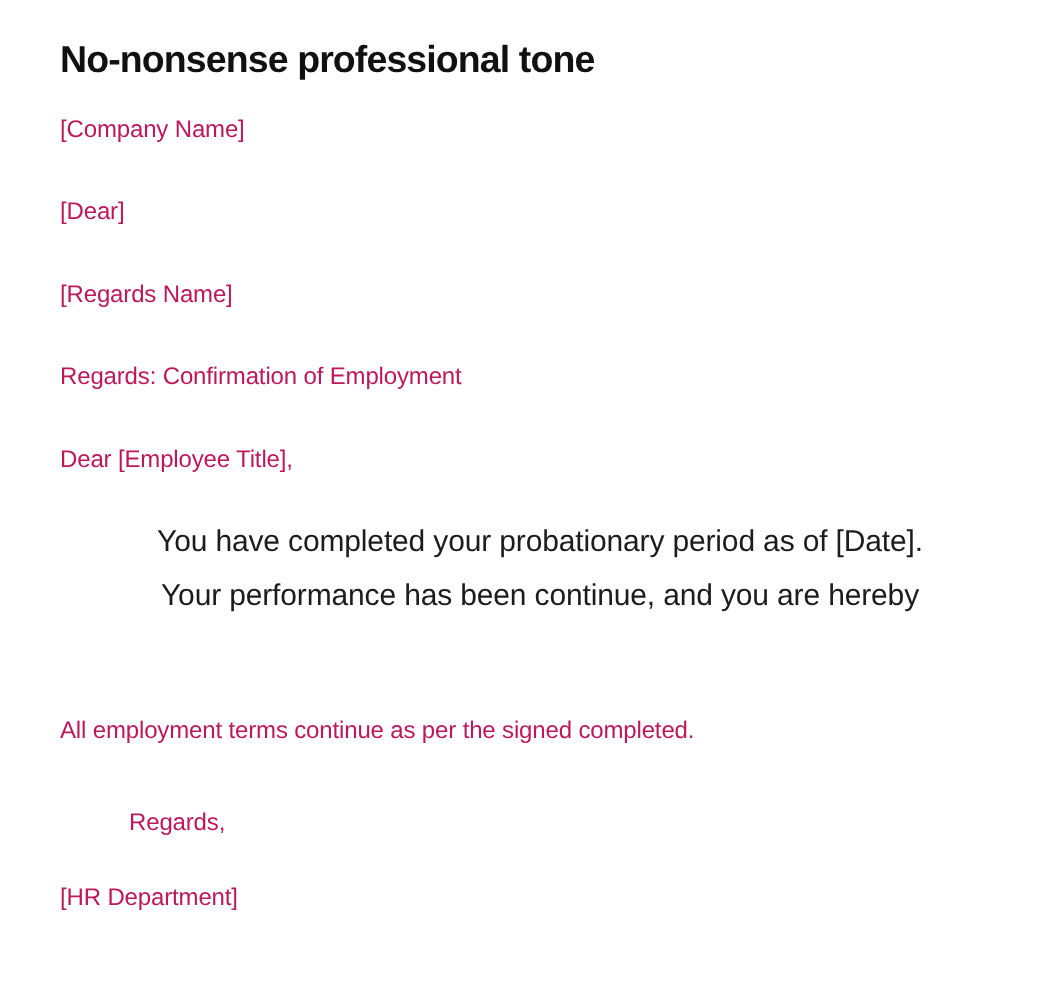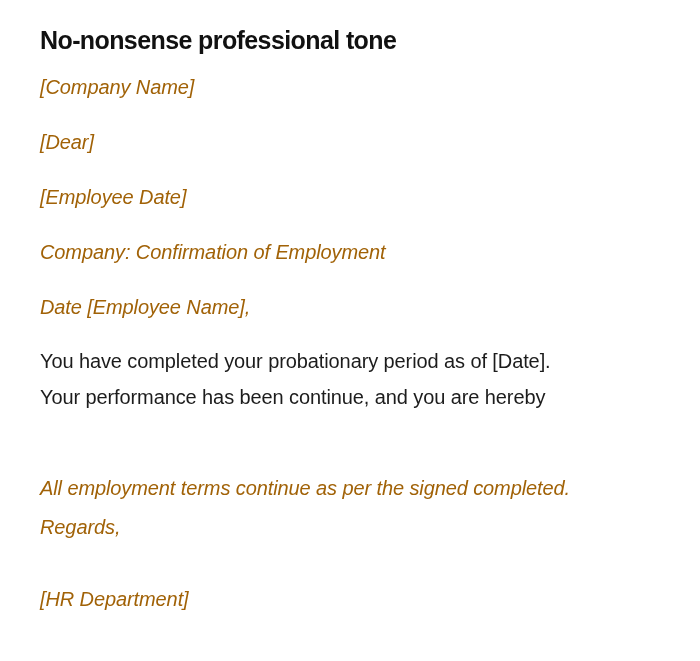--- a/index.html
+++ b/index.html
@@ -27,26 +27,25 @@
       font-size: 25px;
       font-weight: bold;
       letter-spacing: -0.6px;
       color: #111111;
       line-height: 32px;
     }
     .line {
       position: absolute;
       left: 40px;
       margin: 0;
-      font-size: 20px;
+      font-size: 16px;
       line-height: 26px;
-      color: #a16207;
+      color: #be185d;
       white-space: nowrap;
       letter-spacing: -0.1px;
-      font-style: italic;
     }
     .para {
       position: absolute;
       left: 40px;
       margin: 0;
       font-size: 20px;
       line-height: 35.5px;
       color: #1c1c1c;
       width: 640px;
       letter-spacing: -0.1px;
@@ -54,25 +53,25 @@
     .para span { display: block; white-space: nowrap; }
   </style>
 </head>
 <body>
 
 <div class="doc">
   <h1 class="title">No-nonsense professional tone</h1>
 
   <p class="line" style="top:74px;">[Company Name]</p>
   <p class="line" style="top:129px;">[Dear]</p>
-  <p class="line" style="top:184px;">[Employee Date]</p>
-  <p class="line" style="top:239px;">Company: Confirmation of Employment</p>
-  <p class="line" style="top:294px;">Date [Employee Name],</p>
+  <p class="line" style="top:184px;">[Regards Name]</p>
+  <p class="line" style="top:239px;">Regards: Confirmation of Employment</p>
+  <p class="line" style="top:294px;">Dear [Employee Title],</p>
 
-  <div class="para" style="top:344px;">
+  <div class="para" style="top:344px;text-align:center;">
     <span>You have completed your probationary period as of [Date].</span>
     <span>Your performance has been continue, and you are hereby</span>
   </div>
 
   <p class="line" style="top:475px;">All employment terms continue as per the signed completed.</p>
-  <p class="line" style="top:514px;">Regards,</p>
+  <p class="line" style="top:536px;margin-left:46px;">Regards,</p>
   <p class="line" style="top:586px;text-align:center;">[HR Department]</p>
 </div>
 
 </body></html>

